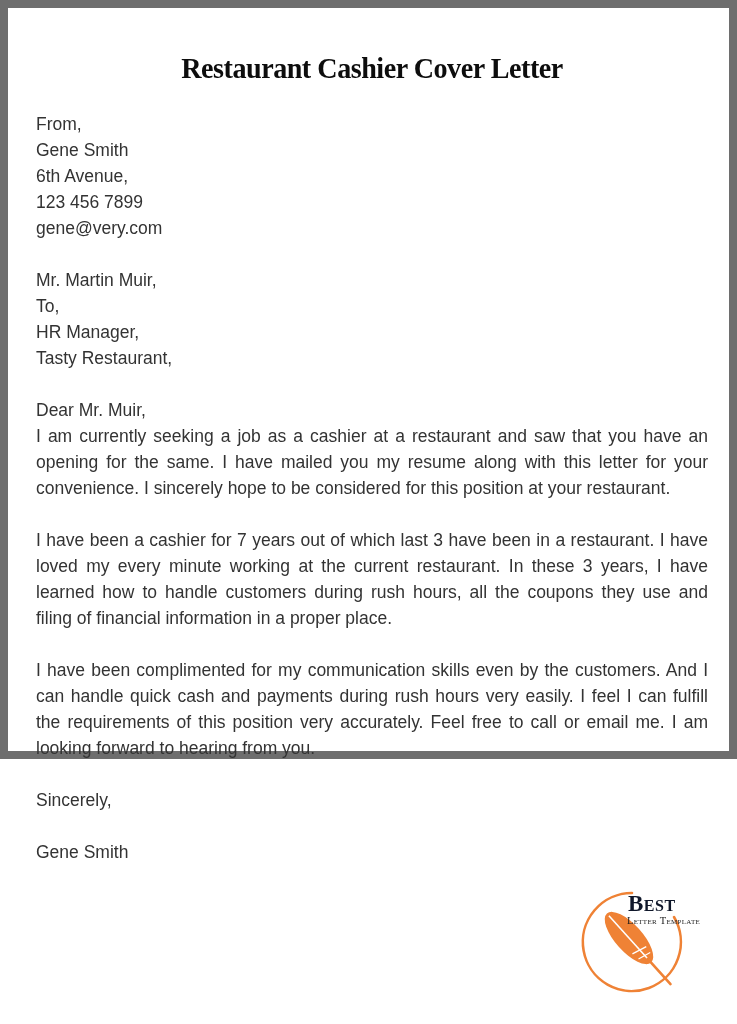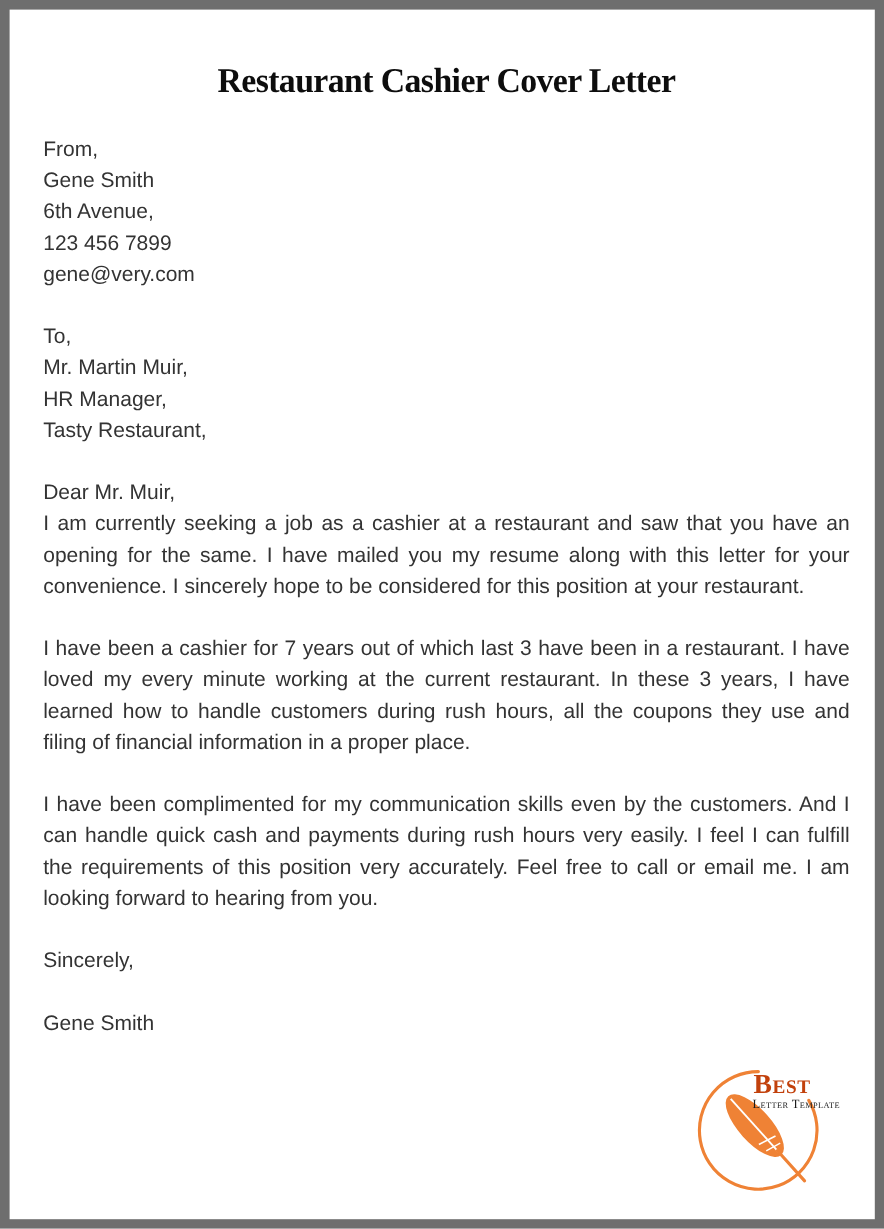--- a/index.html
+++ b/index.html
@@ -2,21 +2,21 @@
 <html><head>
 <meta charset="utf-8">
 <style>
   * { margin: 0; padding: 0; box-sizing: border-box; }
   html, body { background: #ffffff; }
   body { width: 737px; height: 1024px; overflow: hidden; }
 
   .page {
     position: relative;
     width: 737px;
-    height: 1024px;
+    height: 759px;
     background: #ffffff;
     border: 8px solid #6e6e6e;
     padding: 43px 21px 0 28px;
     font-family: "Liberation Sans", "DejaVu Sans", sans-serif;
     color: #333333;
   }
 
   .title {
     text-align: center;
     font-family: "Liberation Serif", "DejaVu Serif", serif;
@@ -52,21 +52,21 @@
   .logo-word1 {
     position: absolute;
     left: 49px;
     top: 4px;
     font-family: "Liberation Serif", "DejaVu Serif", serif;
     font-weight: bold;
     font-variant: small-caps;
     font-size: 23px;
     line-height: 24px;
     letter-spacing: 0.5px;
-    color: #c2410c;
+    color: #0f172a;
     white-space: nowrap;
   }
   .logo-word2 {
     position: absolute;
     left: 48px;
     top: 27px;
     font-family: "Liberation Serif", "DejaVu Serif", serif;
     font-weight: normal;
     font-variant: small-caps;
     font-size: 10.5px;
@@ -88,22 +88,22 @@
     <div class="block">
       <div class="line">From,</div>
       <div class="line">Gene Smith</div>
       <div class="line">6th Avenue,</div>
       <div class="line">123 456 7899</div>
       <div class="line">gene@very.com</div>
     </div>
 
 
     <div class="block">
+      <div class="line">Mr. Martin Muir,</div>
       <div class="line">To,</div>
-      <div class="line">Mr. Martin Muir,</div>
       <div class="line">HR Manager,</div>
       <div class="line">Tasty Restaurant,</div>
     </div>
 
     <div class="block">
       <div class="line">Dear Mr. Muir,</div>
       <div class="para">I am currently seeking a job as a cashier at a restaurant and saw that you have an opening for the same. I have mailed you my resume along with this letter for your convenience. I sincerely hope to be considered for this position at your restaurant.</div>
     </div>
 
     <div class="block para">I have been a cashier for 7 years out of which last 3 have been in a restaurant. I have loved my every minute working at the current restaurant. In these 3 years, I have learned how to handle customers during rush hours, all the coupons they use and filing of financial information in a proper place.</div>

